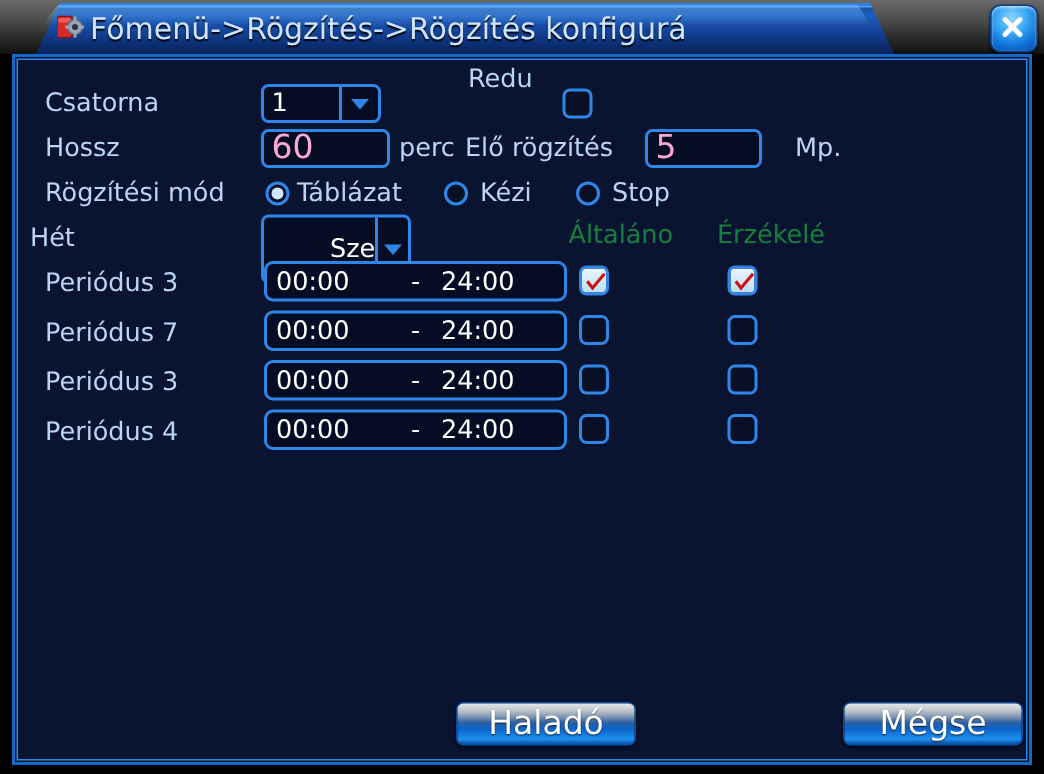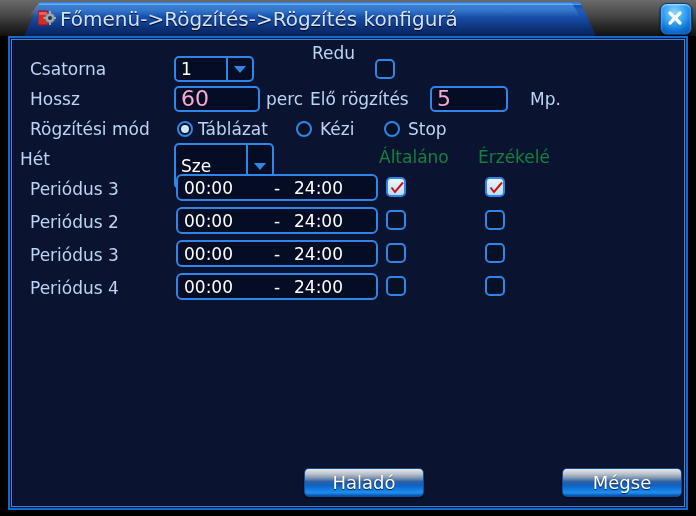--- a/index.html
+++ b/index.html
@@ -77,21 +77,21 @@
     background:#071025;box-sizing:border-box;cursor:pointer;}
   .radio.on::after{content:"";position:absolute;left:2px;top:2px;width:8px;height:8px;
     border-radius:50%;background:#cfe6ff;}
 
   
   .btn{position:absolute;height:29px;border-radius:5px;box-sizing:border-box;
     background:linear-gradient(180deg,#c3c9cf 0%,#9aa3ad 18%,#2f5f9e 46%,#0c63c8 62%,#1d8ff0 88%,#0a4ea8 100%);
     border:1px solid #0d4f9e;
     display:flex;align-items:center;justify-content:center;cursor:pointer;
     box-shadow:0 1px 2px rgba(0,0,0,.6);}
-  .btn span{color:#ffffff;font-size:18px;text-shadow:0 1px 1px rgba(0,0,0,.75);}
+  .btn span{color:#ffffff;font-size:22px;text-shadow:0 1px 1px rgba(0,0,0,.75);}
   .btn::after{content:"";position:absolute;left:0;right:0;top:0;height:13px;border-radius:4px 4px 0 0;
     background:linear-gradient(180deg,rgba(255,255,255,.55),rgba(255,255,255,0));pointer-events:none;}
 </style>
 </head>
 <body>
 
 <div class="screen">
 
   <div class="titlebar">
     <div class="title-tab"></div>
@@ -150,21 +150,21 @@
 
       <div class="lbl" style="left:22px;top:83px;">Rögzítési mód</div>
       <div class="radio on" style="left:169px;top:85px;"></div>
       <div class="lbl" style="left:190px;top:83px;">Táblázat</div>
       <div class="radio" style="left:288px;top:85px;"></div>
       <div class="lbl" style="left:312px;top:83px;">Kézi</div>
       <div class="radio" style="left:376px;top:85px;"></div>
       <div class="lbl" style="left:400px;top:83px;text-align:right;">Stop</div>
 
       <div class="lbl" style="left:12px;top:113px;">Hét</div>
-      <div class="combo" style="left:166px;top:107px;width:100px;height:46px;">
+      <div class="combo" style="left:166px;top:107px;width:100px;height:46px;padding-left:39px;">
         <div class="val">Sze</div>
         <div class="arrowbox">
             <i class="arrow"></i>
           </div>
       </div>
       <div class="lbl hdr" style="left:371px;top:111px;">Általáno</div>
       <div class="lbl hdr" style="left:470px;top:111px;">Érzékelé</div>
 
       <div class="lbl" style="left:22px;top:143px;">Periódus 3</div>
       <div class="timebox" style="left:168px;top:138px;width:202px;height:27px;">
@@ -176,21 +176,21 @@
         <svg width="16" height="16" viewBox="0 0 16 16">
           <path d="M2.5 7.5 L6 12 L14 2.5" stroke="#cc1111" stroke-width="2" fill="none"></path>
         </svg>
       </div>
       <div class="cbox on" style="left:477px;top:141px;">
         <svg width="16" height="16" viewBox="0 0 16 16">
           <path d="M2.5 7.5 L6 12 L14 2.5" stroke="#cc1111" stroke-width="2" fill="none"></path>
         </svg>
       </div>
 
-      <div class="lbl" style="left:22px;top:176px;">Periódus 2</div>
+      <div class="lbl" style="left:22px;top:176px;">Periódus 7</div>
       <div class="timebox" style="left:168px;top:171px;width:202px;height:27px;">
         <span class="t1">00:00</span>
         <span class="dash">-</span>
         <span class="t2">24:00</span>
       </div>
       <div class="cbox" style="left:378px;top:174px;"></div>
       <div class="cbox" style="left:477px;top:174px;"></div>
 
       <div class="lbl" style="left:22px;top:209px;">Periódus 3</div>
       <div class="timebox" style="left:168px;top:204px;width:202px;height:27px;">

